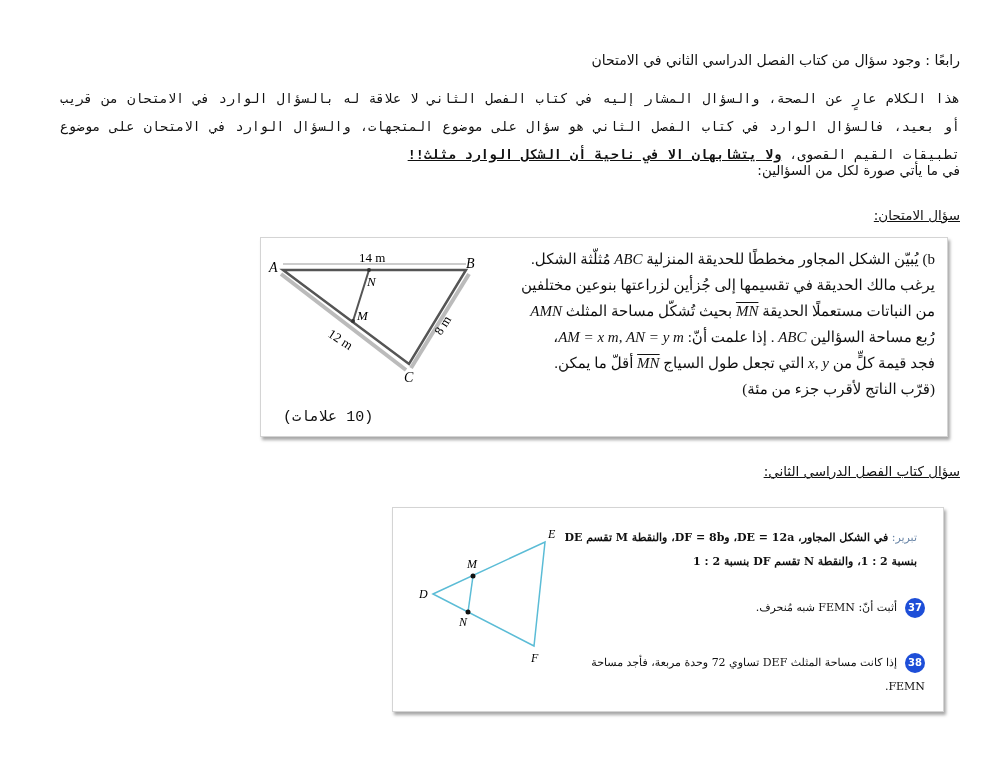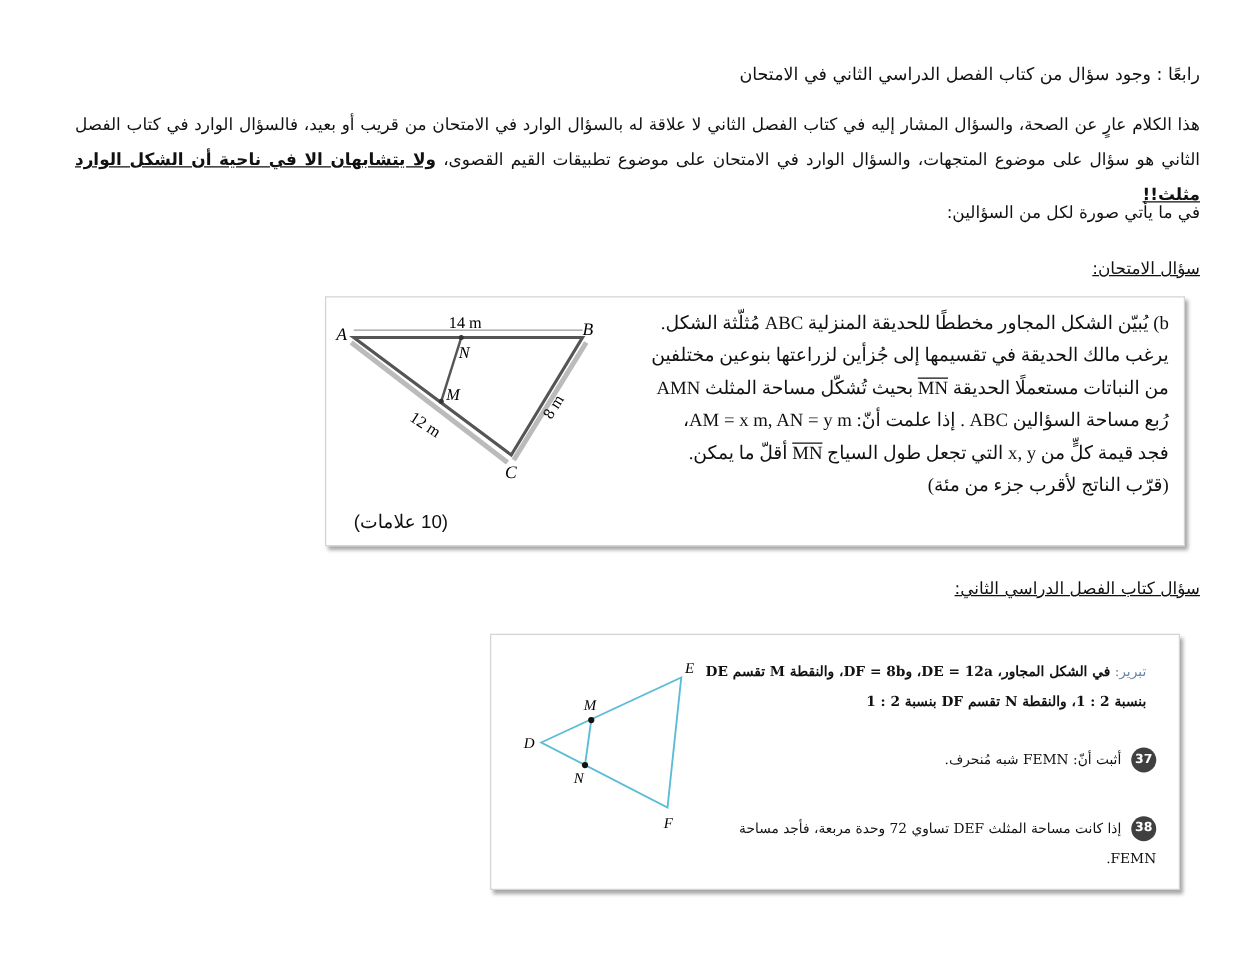--- a/index.html
+++ b/index.html
@@ -9,59 +9,60 @@
     }
     .rtl { direction: rtl; unicode-bidi: embed; }
     .heading {
       position: absolute; right: 40px; top: 52px;
       font-size: 14px; font-weight: normal; text-align: right;
     }
     .para {
       position: absolute; right: 40px; left: 60px; top: 86px;
       font-size: 13.5px; line-height: 28px; text-align: justify;
       text-align-last: right;
+      font-family: Liberation Mono, monospace;
     }
     .para .strong-ul { font-weight: bold; text-decoration: underline; }
     .line {
       position: absolute; right: 40px; font-size: 13.5px; text-align: right;
     }
     .ul { text-decoration: underline; }
     .box {
       position: absolute; background: #fff;
       border: 1px solid #d4d4d4;
       box-shadow: 2px 3px 3px rgba(0,0,0,0.35);
     }
     .box1 { left: 260px; top: 237px; width: 686px; height: 198px; }
     .box2 { left: 392px; top: 507px; width: 550px; height: 203px; }
     .q1-text {
       position: absolute; right: 12px; top: 8px; width: 460px;
       font-family: "Liberation Serif", serif; font-size: 15px; line-height: 26px;
       text-align: right;
     }
-    .q1-text .m { direction: ltr; unicode-bidi: isolate; text-align: center; }
+    .q1-text .m { font-style: italic; direction: ltr; unicode-bidi: isolate; text-align: center; }
     .q1-text .over { text-decoration: overline; }
     .marks {
       position: absolute; left: 22px; bottom: 10px;
-      font-family: Liberation Sans, sans-serif; font-size: 15px;
+      font-family: Liberation Mono, monospace; font-size: 15px;
     }
     .q2-text {
       position: absolute; right: 26px; top: 18px; width: 360px;
       font-family: "DejaVu Serif", serif; font-size: 11px; line-height: 24px;
       text-align: right;
     }
     .q2-text .lead { color: #6a86a8; }
     .q2-text b { font-weight: bold; }
     .q2-item {
       position: absolute; right: 18px; width: 370px;
       font-family: "DejaVu Serif", serif; font-size: 11px; line-height: 24px;
       text-align: right;
     }
     .num-badge {
       display: inline-block; width: 20px; height: 20px; border-radius: 50%;
-      background: #404040; color: #fff; font-size: 10px; font-weight: bold;
+      background: #1d4ed8; color: #fff; font-size: 10px; font-weight: bold;
       text-align: center; line-height: 20px; margin-left: 8px; vertical-align: middle;
       font-family: "DejaVu Sans", sans-serif;
     }
     svg text { font-family: "Liberation Serif", serif; }
   </style>
 </head>
 <body>
 
 <div class="heading rtl">رابعًا : وجود سؤال من كتاب الفصل الدراسي الثاني في الامتحان</div>
 

